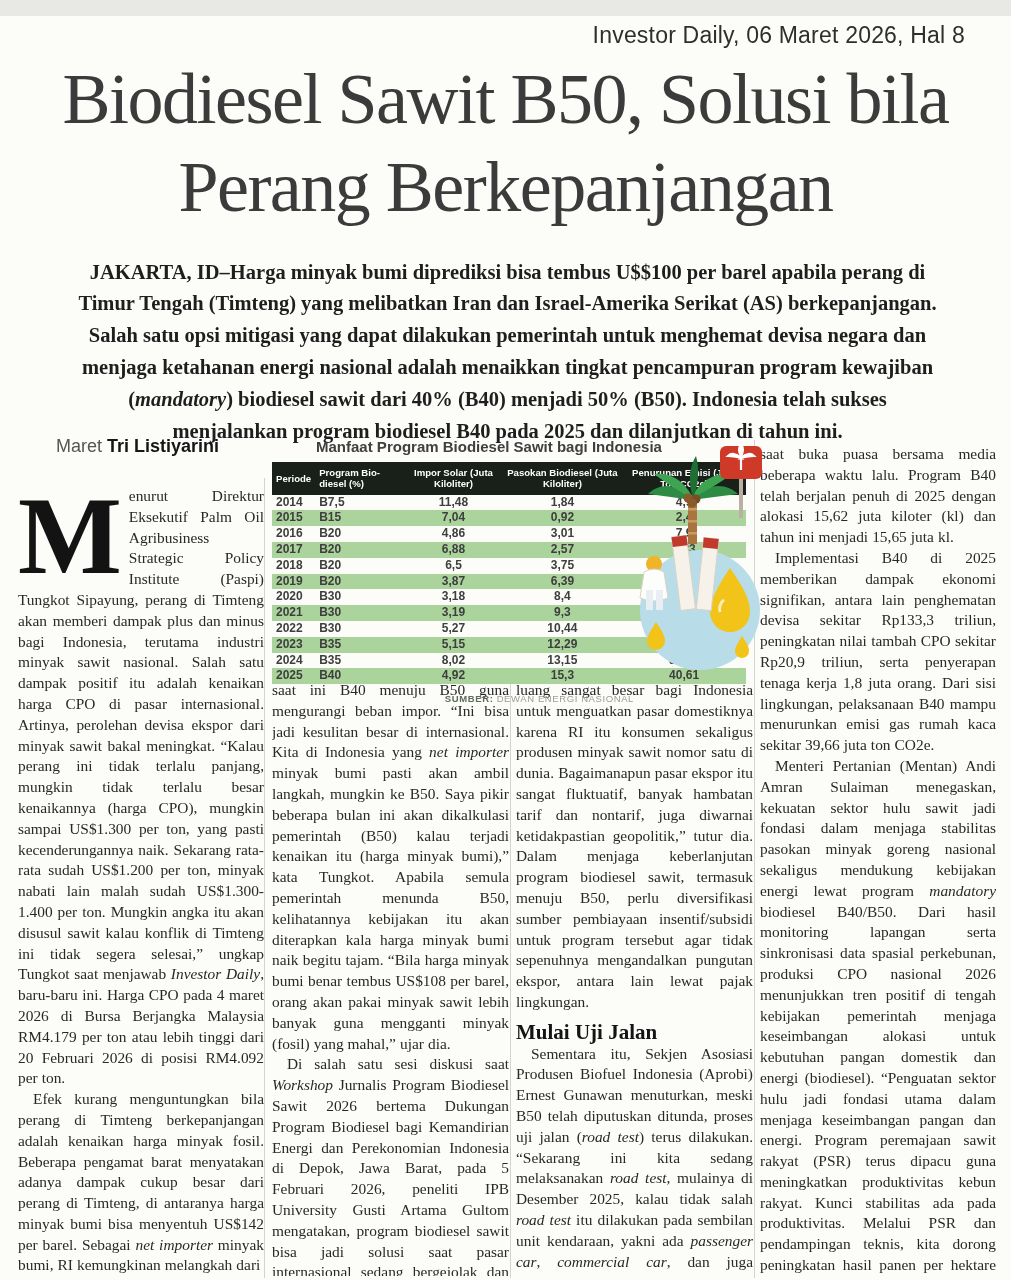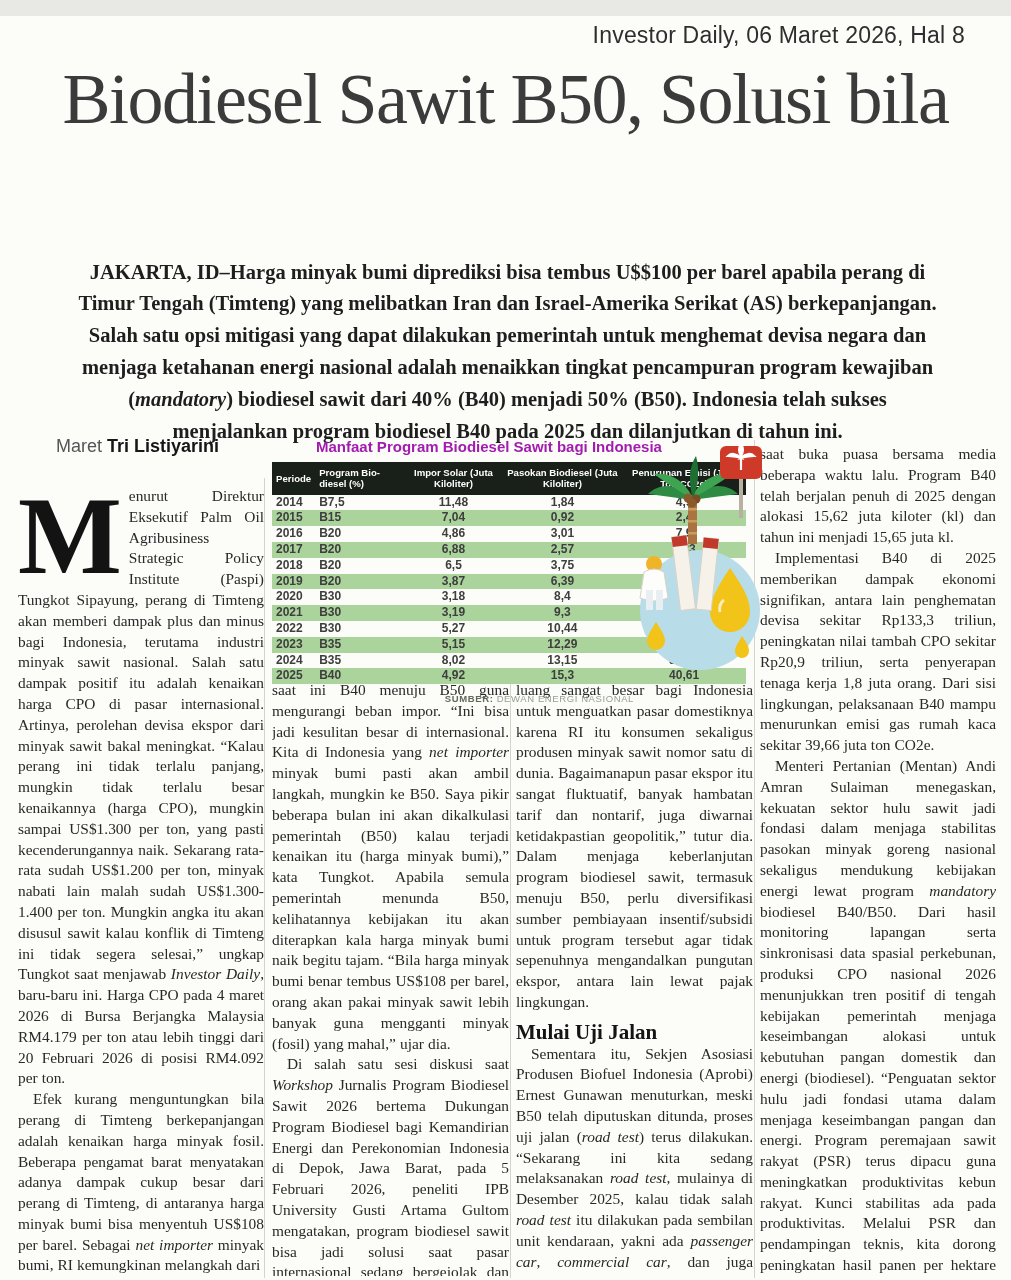--- a/index.html
+++ b/index.html
@@ -56,21 +56,21 @@
   em { font-style:italic; }
   
   .vrule { position:absolute; width:1px; background:#d4d4cd; }
   .vr1 { left:264px; top:50px;  bottom:18px; }
   .vr2 { left:510px; top:250px; bottom:18px; }
   .vr3 { left:754px; top:12px;  bottom:18px; }
   
   .tablebox { position:absolute; left:272px; top:10px; width:474px; }
   .tbl-title {
     font-family:"Liberation Sans", sans-serif; font-weight:bold;
-    font-size:15px; color:#a21caf; text-align:center; margin:0 40px 7px 0;
+    font-size:15px; color:#404040; text-align:center; margin:0 40px 7px 0;
   }
   table.benefits { border-collapse:collapse; width:100%;
     font-family:"Liberation Sans", sans-serif; }
   table.benefits th {
     background:#182019; color:#fff; font-size:9.6px; line-height:1.18;
     font-weight:bold; padding:5px 4px; text-align:center; vertical-align:middle;
   }
   table.benefits th.a-left { text-align:left; }
   table.benefits td {
     font-size:12px; color:#3e3e3e; padding:1px 4px; line-height:1.15;
@@ -95,35 +95,36 @@
 </style>
 </head>
 <body>
 
 <div class="page">
 
   <div class="masthead">Investor Daily, 06 Maret 2026, Hal 8</div>
 
   <div class="headline">
     <div>Biodiesel Sawit B50, Solusi bila</div>
+    <div>Perang Berkepanjangan</div>
   </div>
 
   <p class="lede"><b class="xb">JAKARTA, ID–</b><span>Harga minyak bumi diprediksi bisa tembus U$$100 per barel apabila perang di Timur Tengah (Timteng) yang melibatkan Iran dan Israel-Amerika Serikat (AS) berkepanjangan. Salah satu opsi mitigasi yang dapat dilakukan pemerintah untuk menghemat devisa negara dan menjaga ketahanan energi nasional adalah menaikkan tingkat pencampuran program kewajiban (</span><em>mandatory</em><span>) biodiesel sawit dari 40% (B40) menjadi 50% (B50). Indonesia telah sukses menjalankan program biodiesel B40 pada 2025 dan dilanjutkan di tahun ini.</span></p>
 
   <div class="byline"><span>Maret </span><b>Tri Listiyarini</b></div>
 
   <div class="body">
 
     <div class="vrule vr1"></div>
     <div class="vrule vr2"></div>
     <div class="vrule vr3"></div>
 
     <div class="col col1">
         <p class="para"><span class="dropcap">M</span><span>enurut Direktur Eksekutif Palm Oil Agribusiness Strategic Policy Institute (Paspi) Tungkot Sipayung, perang di Timteng akan memberi dampak plus dan minus bagi Indonesia, terutama industri minyak sawit nasional. Salah satu dampak positif itu adalah kenaikan harga CPO di pasar internasional. Artinya, perolehan devisa ekspor dari minyak sawit bakal meningkat. “Kalau perang ini tidak terlalu panjang, mungkin tidak terlalu besar kenaikannya (harga CPO), mungkin sampai US$1.300 per ton, yang pasti kecenderungannya naik. Sekarang rata-rata sudah US$1.200 per ton, minyak nabati lain malah sudah US$1.300-1.400 per ton. Mungkin angka itu akan disusul sawit kalau konflik di Timteng ini tidak segera selesai,” ungkap Tungkot saat menjawab </span><em>Investor Daily</em><span>, baru-baru ini. Harga CPO pada 4 maret 2026 di Bursa Berjangka Malaysia RM4.179 per ton atau lebih tinggi dari 20 Februari 2026 di posisi RM4.092 per ton.</span></p>
-        <p class="para indent"><span>Efek kurang menguntungkan bila perang di Timteng berkepanjangan adalah kenaikan harga minyak fosil. Beberapa pengamat barat menyatakan adanya dampak cukup besar dari perang di Timteng, di antaranya harga minyak bumi bisa menyentuh US$108 per barel. Sebagai </span><em>net importer</em><span> minyak bumi, RI kemungkinan melangkah dari</span></p>
+        <p class="para indent"><span>Efek kurang menguntungkan bila perang di Timteng berkepanjangan adalah kenaikan harga minyak fosil. Beberapa pengamat barat menyatakan adanya dampak cukup besar dari perang di Timteng, di antaranya harga minyak bumi bisa menyentuh US$142 per barel. Sebagai </span><em>net importer</em><span> minyak bumi, RI kemungkinan melangkah dari</span></p>
       </div>
     <div class="col col2">
         <p class="para"><span>saat ini B40 menuju B50 guna mengurangi beban impor. “Ini bisa jadi kesulitan besar di internasional. Kita di Indonesia yang </span><em>net importer</em><span> minyak bumi pasti akan ambil langkah, mungkin ke B50. Saya pikir beberapa bulan ini akan dikalkulasi pemerintah (B50) kalau terjadi kenaikan itu (harga minyak bumi),” kata Tungkot. Apabila semula pemerintah menunda B50, kelihatannya kebijakan itu akan diterapkan kala harga minyak bumi naik begitu tajam. “Bila harga minyak bumi benar tembus US$108 per barel, orang akan pakai minyak sawit lebih banyak guna mengganti minyak (fosil) yang mahal,” ujar dia.</span></p>
         <p class="para indent"><span>Di salah satu sesi diskusi saat </span><em>Workshop</em><span> Jurnalis Program Biodiesel Sawit 2026 bertema Dukungan Program Biodiesel bagi Kemandirian Energi dan Perekonomian Indonesia di Depok, Jawa Barat, pada 5 Februari 2026, peneliti IPB University Gusti Artama Gultom mengatakan, program biodiesel sawit bisa jadi solusi saat pasar internasional sedang bergejolak dan penuh ketidakpastian. “Program biodiesel memberi pe-</span></p>
       </div>
     <div class="col col3">
         <p class="para"><span>luang sangat besar bagi Indonesia untuk menguatkan pasar domestiknya karena RI itu konsumen sekaligus produsen minyak sawit nomor satu di dunia. Bagaimanapun pasar ekspor itu sangat fluktuatif, banyak hambatan tarif dan nontarif, juga diwarnai ketidakpastian geopolitik,” tutur dia. Dalam menjaga keberlanjutan program biodiesel sawit, termasuk menuju B50, perlu diversifikasi sumber pembiayaan insentif/subsidi untuk program tersebut agar tidak sepenuhnya mengandalkan pungutan ekspor, antara lain lewat pajak lingkungan.</span></p>
         <h3 class="subhead">Mulai Uji Jalan</h3>
         <p class="para indent"><span>Sementara itu, Sekjen Asosiasi Produsen Biofuel Indonesia (Aprobi) Ernest Gunawan menuturkan, meski B50 telah diputuskan ditunda, proses uji jalan (</span><em>road test</em><span>) terus dilakukan. “Sekarang ini kita sedang melaksanakan </span><em>road test</em><span>, mulainya di Desember 2025, kalau tidak salah </span><em>road test</em><span> itu dilakukan pada sembilan unit kendaraan, yakni ada </span><em>passenger car</em><span>, </span><em>commercial car</em><span>, dan juga beberapa alat mesin pertanian (alsintan),” jelas dia</span></p>
       </div>

